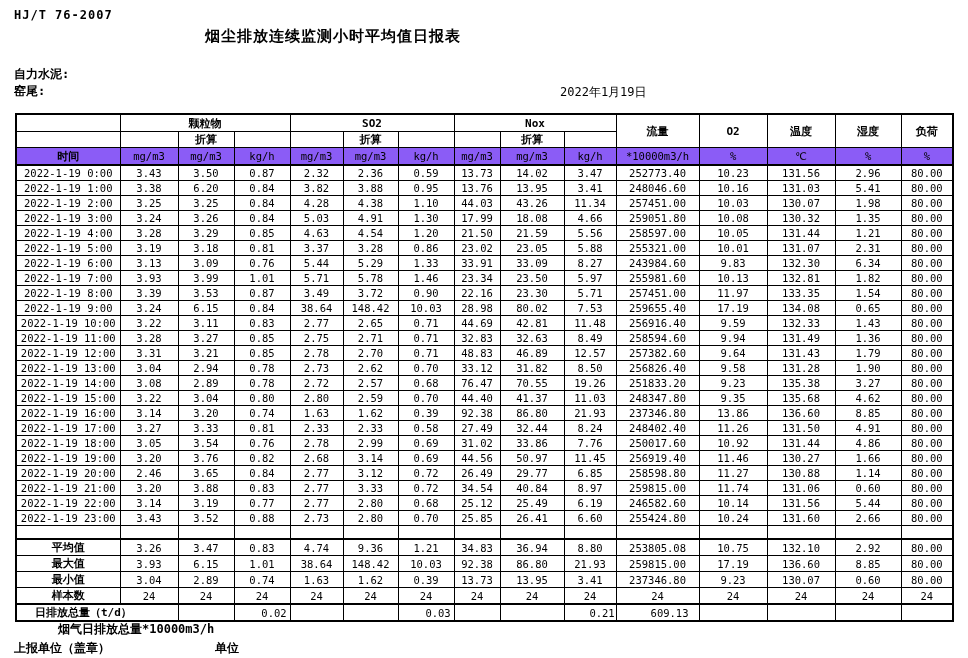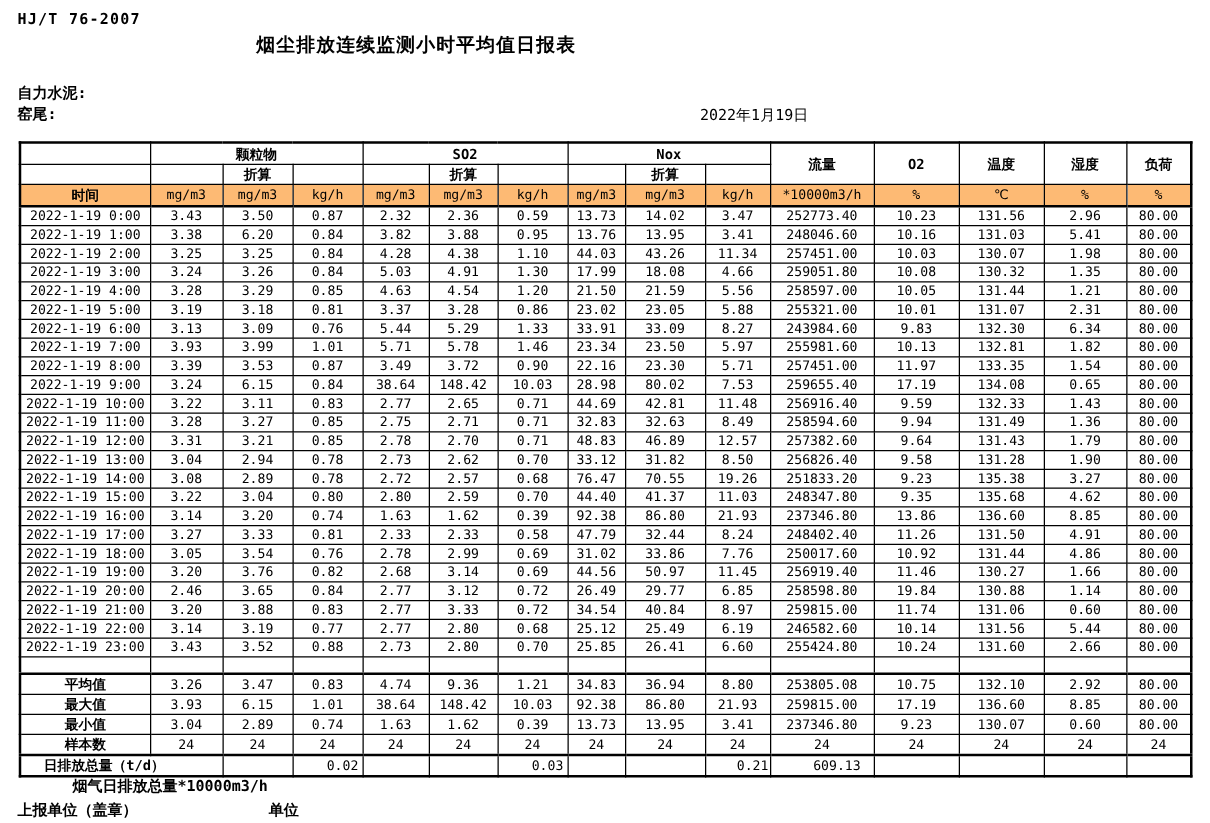--- a/index.html
+++ b/index.html
@@ -21,21 +21,21 @@
     border:2px solid #000;
     font-size:10.5px;
   }
   table.report td{
     border:1px solid #000;
     text-align:center;vertical-align:middle;
     padding:0;overflow:hidden;white-space:nowrap;
   }
   tr.h1 td{height:16px;font-weight:bold;font-size:11px;}
   tr.h2 td{height:14px;font-weight:bold;font-size:11px;}
-  tr.h3 td{height:16px;background:#fdba74;border-bottom:2px solid #000;margin-top:42px;}
+  tr.h3 td{height:16px;background:#8b5cf6;border-bottom:2px solid #000;margin-top:42px;}
   tr.h3 td.time-hdr{font-weight:bold;font-size:11px;}
   tr.data-row td{height:14px;}
   tr.blank-row td{height:12px;}
   tr.summary-row td{height:14px;margin-top:42px;}
   tr.summary-row td.lbl{font-weight:bold;font-size:11px;}
   tr.summary-first td{border-top:2px solid #000;}
   tr.samples-row td{height:12px;}
   tr.total-row td{height:14px;border-top:2px solid #000;padding-left:24px;}
   tr.total-row td.lbl{text-align:left;font-weight:bold;font-size:11px;padding-left:18px;}
 
@@ -403,21 +403,21 @@
         <td>80.00</td>
       </tr>
       <tr class="data-row">
         <td>2022-1-19 17:00</td>
         <td>3.27</td>
         <td>3.33</td>
         <td>0.81</td>
         <td>2.33</td>
         <td>2.33</td>
         <td>0.58</td>
-        <td>47.79</td>
+        <td>27.49</td>
         <td>32.44</td>
         <td>8.24</td>
         <td>248402.40</td>
         <td>11.26</td>
         <td>131.50</td>
         <td>4.91</td>
         <td>80.00</td>
       </tr>
       <tr class="data-row">
         <td>2022-1-19 18:00</td>
@@ -458,21 +458,21 @@
         <td>2.46</td>
         <td>3.65</td>
         <td>0.84</td>
         <td>2.77</td>
         <td>3.12</td>
         <td>0.72</td>
         <td>26.49</td>
         <td>29.77</td>
         <td>6.85</td>
         <td>258598.80</td>
-        <td>19.84</td>
+        <td>11.27</td>
         <td>130.88</td>
         <td>1.14</td>
         <td>80.00</td>
       </tr>
       <tr class="data-row">
         <td>2022-1-19 21:00</td>
         <td>3.20</td>
         <td>3.88</td>
         <td>0.83</td>
         <td>2.77</td>

